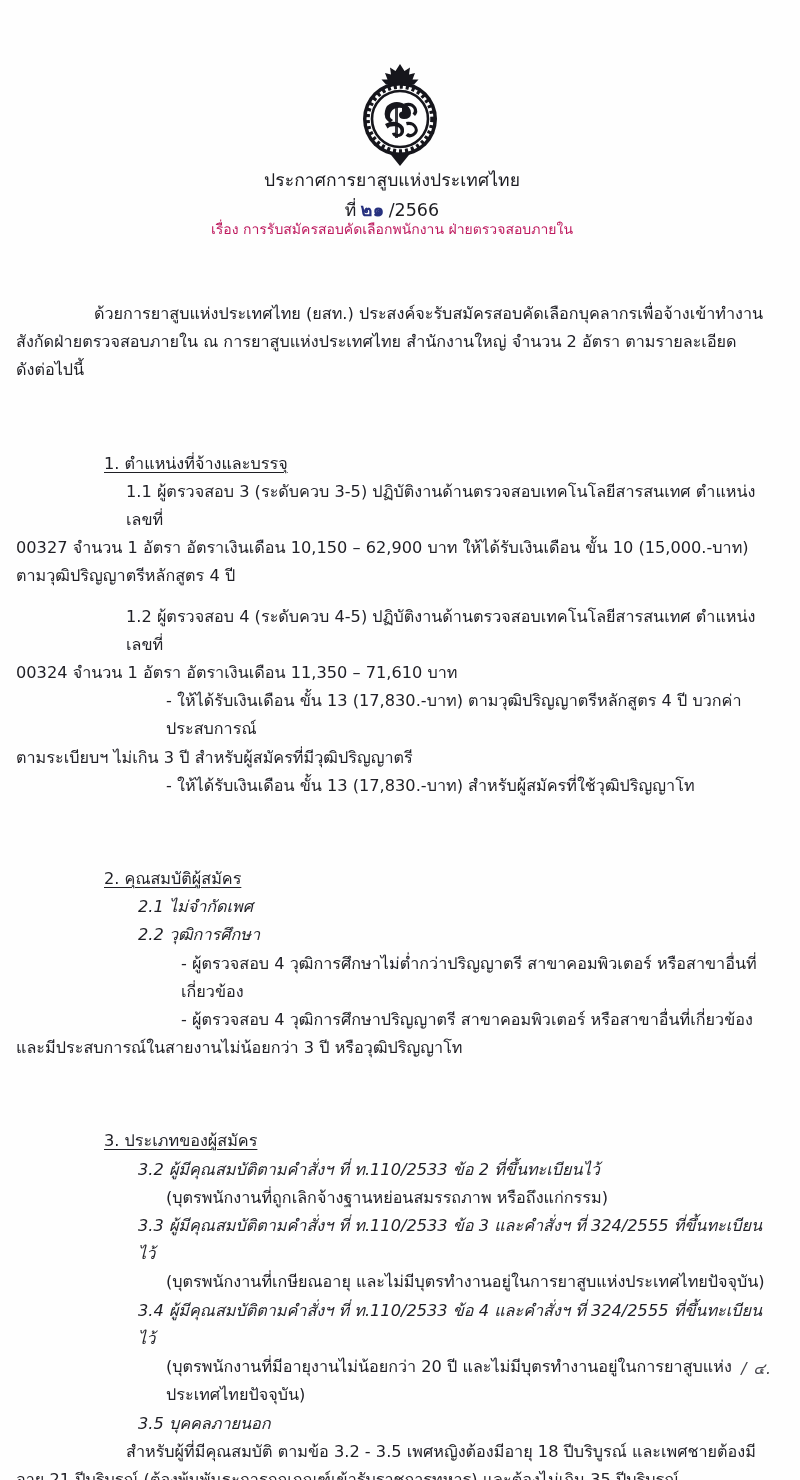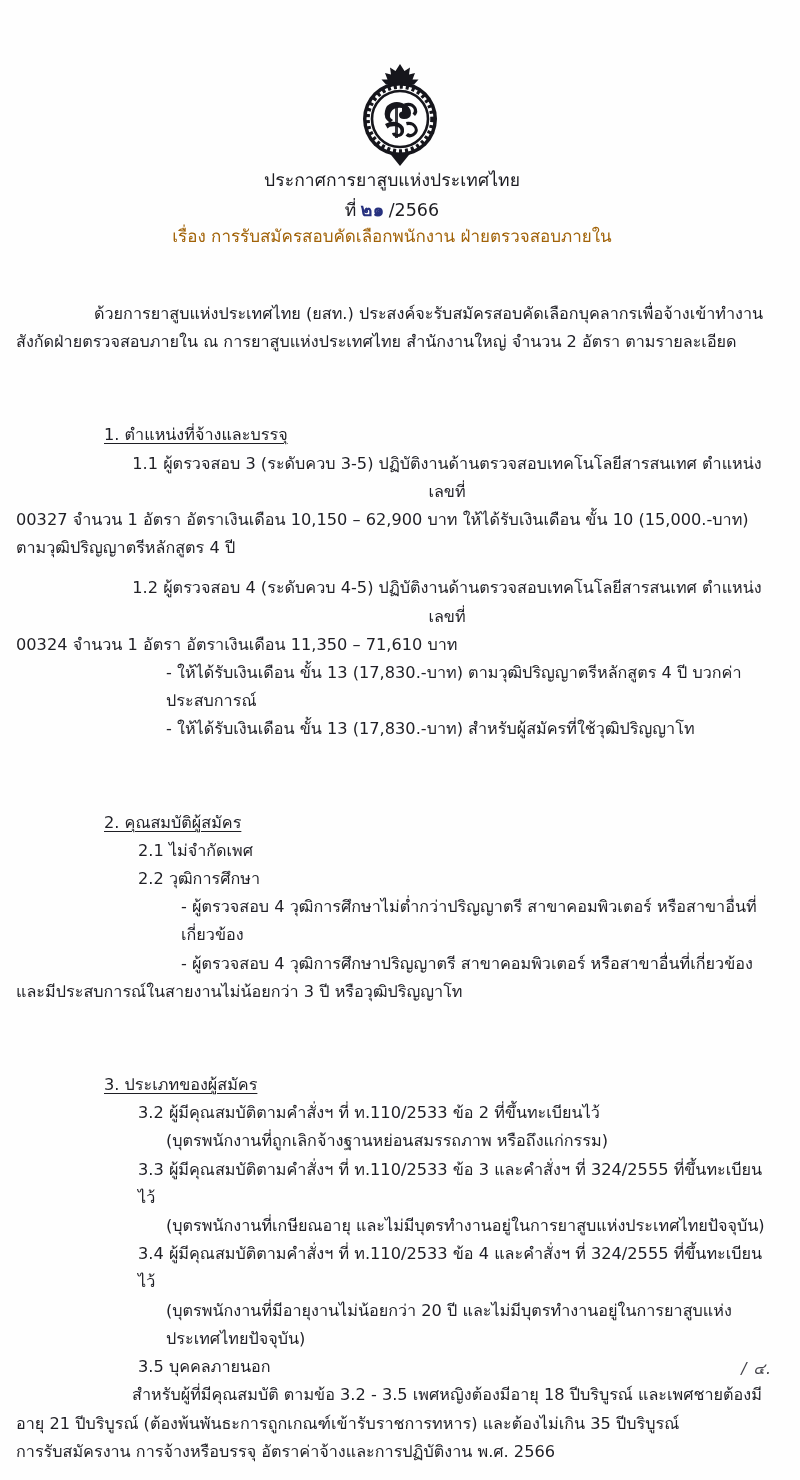--- a/index.html
+++ b/index.html
@@ -51,35 +51,35 @@
   .title-line-1 {
     font-size: 17.5px;
     letter-spacing: 0.1px;
     color: #1b1b20;
     display: block;
     margin-bottom: 11px;
   }
   .title-line-2 {
     font-size: 17.5px;
     display: block;
-    margin-bottom: 9px;
+    margin-bottom: 3px;
     white-space: pre;
   }
   .doc-no-hand {
     font-family: "DejaVu Serif", "Liberation Serif", serif;
     font-weight: bold;
     color: #26307e;
     font-size: 18px;
     padding: 0 4px;
     letter-spacing: 0.5px;
   }
   .title-line-3 {
-    font-size: 17px;
-    display: block;
-    color: #a16207;
+    font-size: 14px;
+    display: block;
+    color: #be185d;
   }
 
   
   .body-text {
     position: absolute;
     top: 300px;
     left: 16px;
     width: 752px;
     font-size: 16.2px;
     line-height: 28.2px;
@@ -91,25 +91,25 @@
     padding: 0;
   }
   .ln {
     display: block;
     white-space: pre-wrap;
   }
   .gap-sm { height: 12px; }
   .gap-md { height: 17px; }
 
   .indent-1 { padding-left: 78px; }
-  .indent-2 { padding-left: 110px; text-align: center; }
+  .indent-2 { padding-left: 110px; }
   .indent-3 { padding-left: 150px; }
   .indent-4 { padding-left: 165px; }
   .indent-head { padding-left: 88px; }
-  .indent-sub { padding-left: 122px; }
+  .indent-sub { padding-left: 122px; font-style: italic; }
 
   .section-head {
     text-decoration: underline;
     text-underline-offset: 2.5px;
     text-decoration-thickness: 1px;
     margin-top: 48px;
   }
 
   
   .footer-mark {
@@ -167,33 +167,35 @@
     <span class="title-line-1">ประกาศการยาสูบแห่งประเทศไทย</span>
     <span class="title-line-2"><span>ที่</span><span class="doc-no-hand">๒๑</span><span>/2566</span></span>
     <span class="title-line-3">เรื่อง การรับสมัครสอบคัดเลือกพนักงาน ฝ่ายตรวจสอบภายใน</span>
   </div>
 
   <div class="body-text">
 
     <div class="para">
       <span class="ln indent-1">ด้วยการยาสูบแห่งประเทศไทย (ยสท.) ประสงค์จะรับสมัครสอบคัดเลือกบุคลากรเพื่อจ้างเข้าทำงาน</span>
       <span class="ln">สังกัดฝ่ายตรวจสอบภายใน ณ การยาสูบแห่งประเทศไทย สำนักงานใหญ่ จำนวน 2 อัตรา ตามรายละเอียด</span>
+      <span class="ln">ดังต่อไปนี้</span>
     </div>
 
     <div class="gap-md"></div>
 
     <div class="para">
       <span class="ln indent-head section-head">1. ตำแหน่งที่จ้างและบรรจุ</span>
       <span class="ln indent-2">1.1 ผู้ตรวจสอบ 3 (ระดับควบ 3-5) ปฏิบัติงานด้านตรวจสอบเทคโนโลยีสารสนเทศ ตำแหน่งเลขที่</span>
       <span class="ln">00327 จำนวน 1 อัตรา อัตราเงินเดือน 10,150 – 62,900 บาท ให้ได้รับเงินเดือน ขั้น 10 (15,000.-บาท)</span>
       <span class="ln">ตามวุฒิปริญญาตรีหลักสูตร 4 ปี</span>
       <div class="gap-sm"></div>
       <span class="ln indent-2">1.2 ผู้ตรวจสอบ 4 (ระดับควบ 4-5) ปฏิบัติงานด้านตรวจสอบเทคโนโลยีสารสนเทศ ตำแหน่งเลขที่</span>
       <span class="ln">00324 จำนวน 1 อัตรา อัตราเงินเดือน 11,350 – 71,610 บาท</span>
       <span class="ln indent-3">- ให้ได้รับเงินเดือน ขั้น 13 (17,830.-บาท) ตามวุฒิปริญญาตรีหลักสูตร 4 ปี บวกค่าประสบการณ์</span>
+      <span class="ln">ตามระเบียบฯ ไม่เกิน 3 ปี สำหรับผู้สมัครที่มีวุฒิปริญญาตรี</span>
       <span class="ln indent-3">- ให้ได้รับเงินเดือน ขั้น 13 (17,830.-บาท) สำหรับผู้สมัครที่ใช้วุฒิปริญญาโท</span>
     </div>
 
     <div class="gap-md"></div>
 
     <div class="para">
       <span class="ln indent-head section-head">2. คุณสมบัติผู้สมัคร</span>
       <span class="ln indent-sub">2.1 ไม่จำกัดเพศ</span>
       <span class="ln indent-sub">2.2 วุฒิการศึกษา</span>
       <span class="ln indent-4">- ผู้ตรวจสอบ 4 วุฒิการศึกษาไม่ต่ำกว่าปริญญาตรี สาขาคอมพิวเตอร์ หรือสาขาอื่นที่เกี่ยวข้อง</span>

